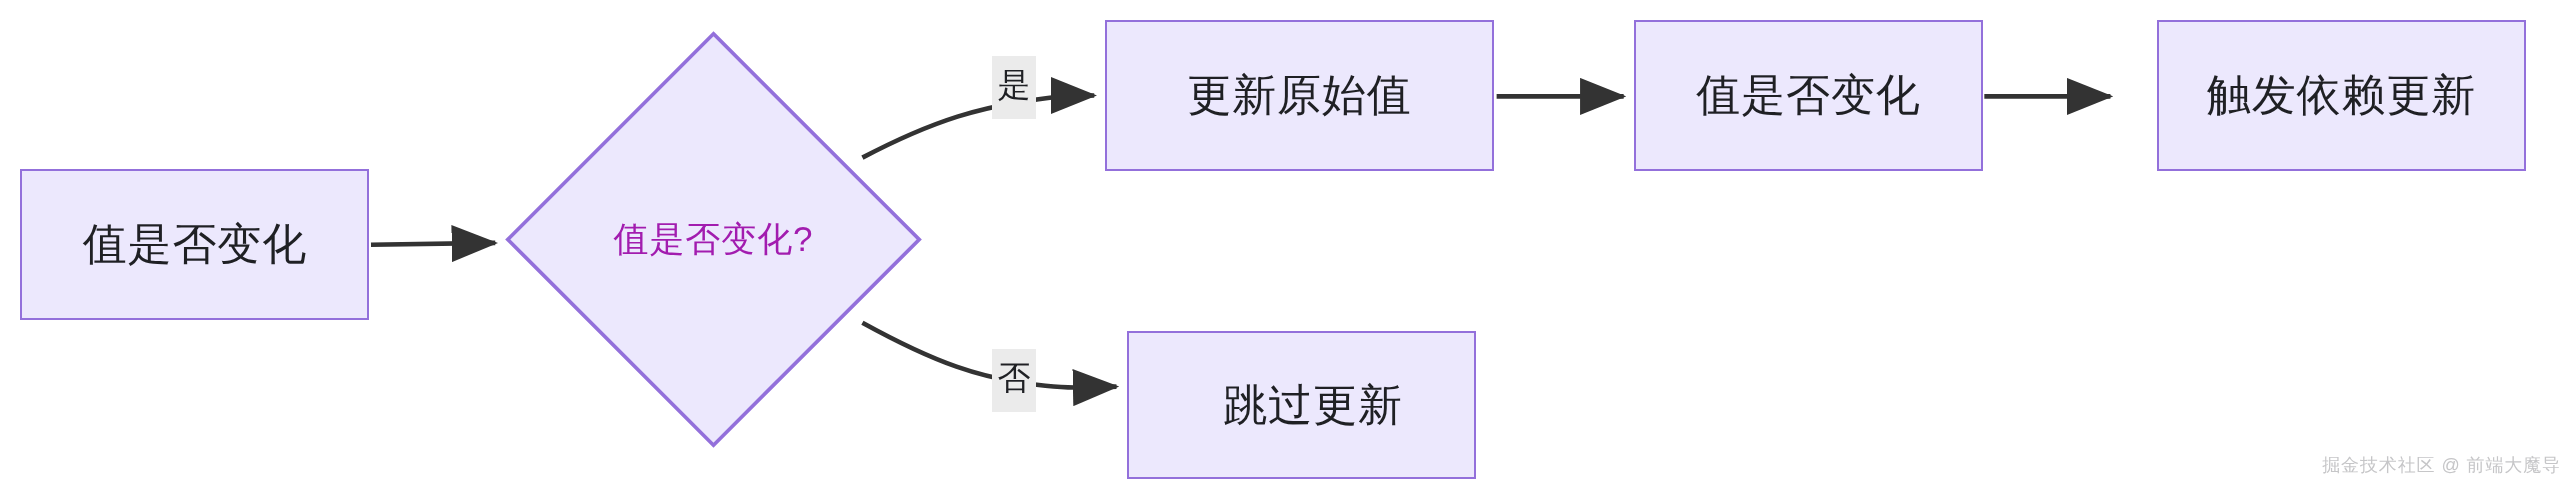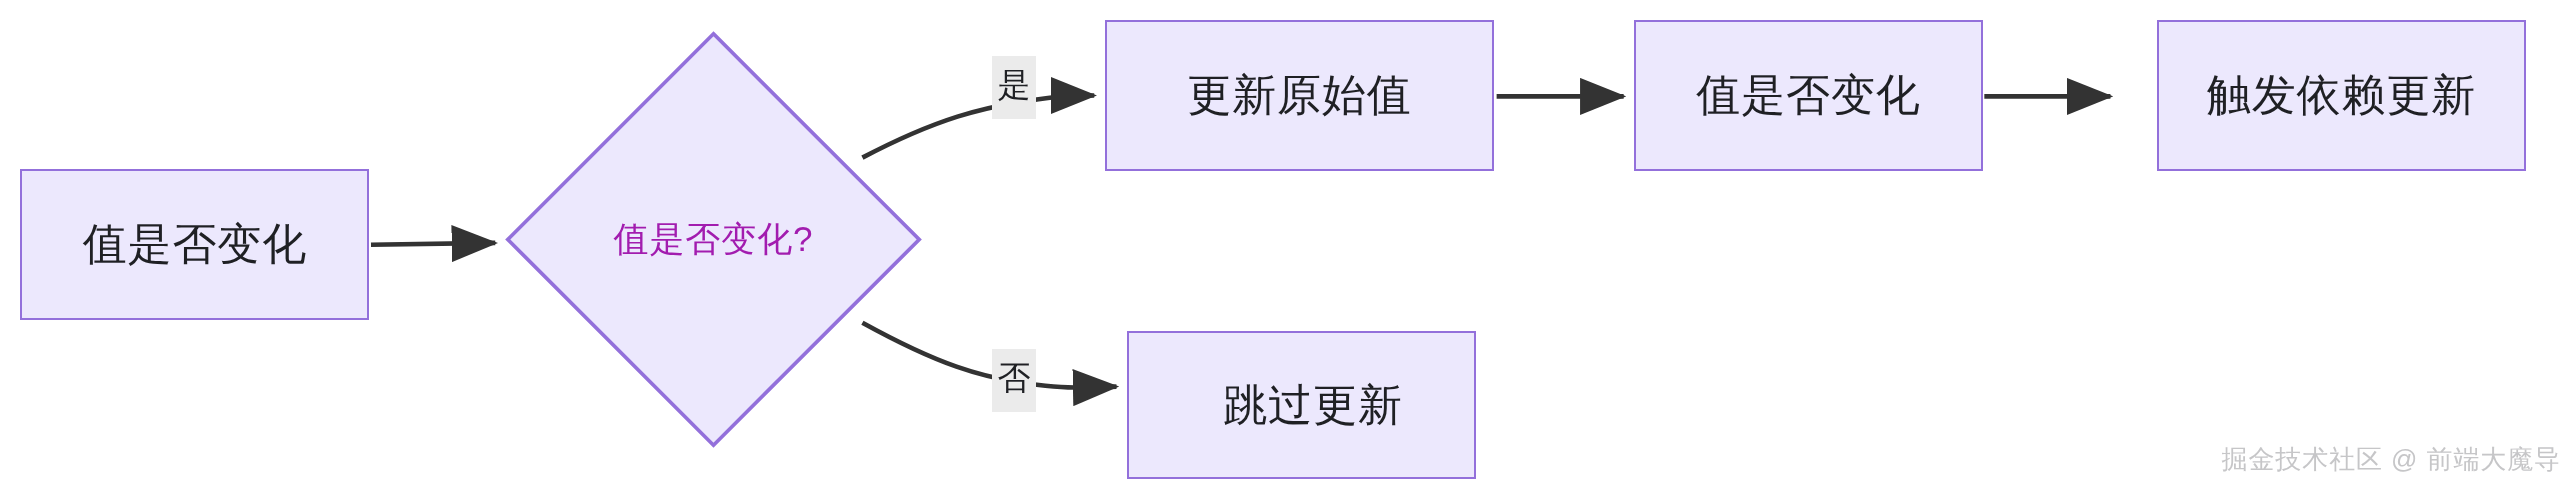--- a/index.html
+++ b/index.html
@@ -71,21 +71,21 @@
     font-size: 33px;
     line-height: 1.25;
     padding: 8.3px 5.6px 13px 5.6px;
     white-space: nowrap;
     z-index: 3;
   }
   .watermark {
     position: absolute;
     right: 15px;
     bottom: 7.4px;
-    font-size: 26px;
+    font-size: 18px;
     color: #c6c6c8;
     letter-spacing: 0.9px;
     white-space: nowrap;
     user-select: none;
   }
 </style>
 </head>
 <body>
 
 <div id="canvas">

